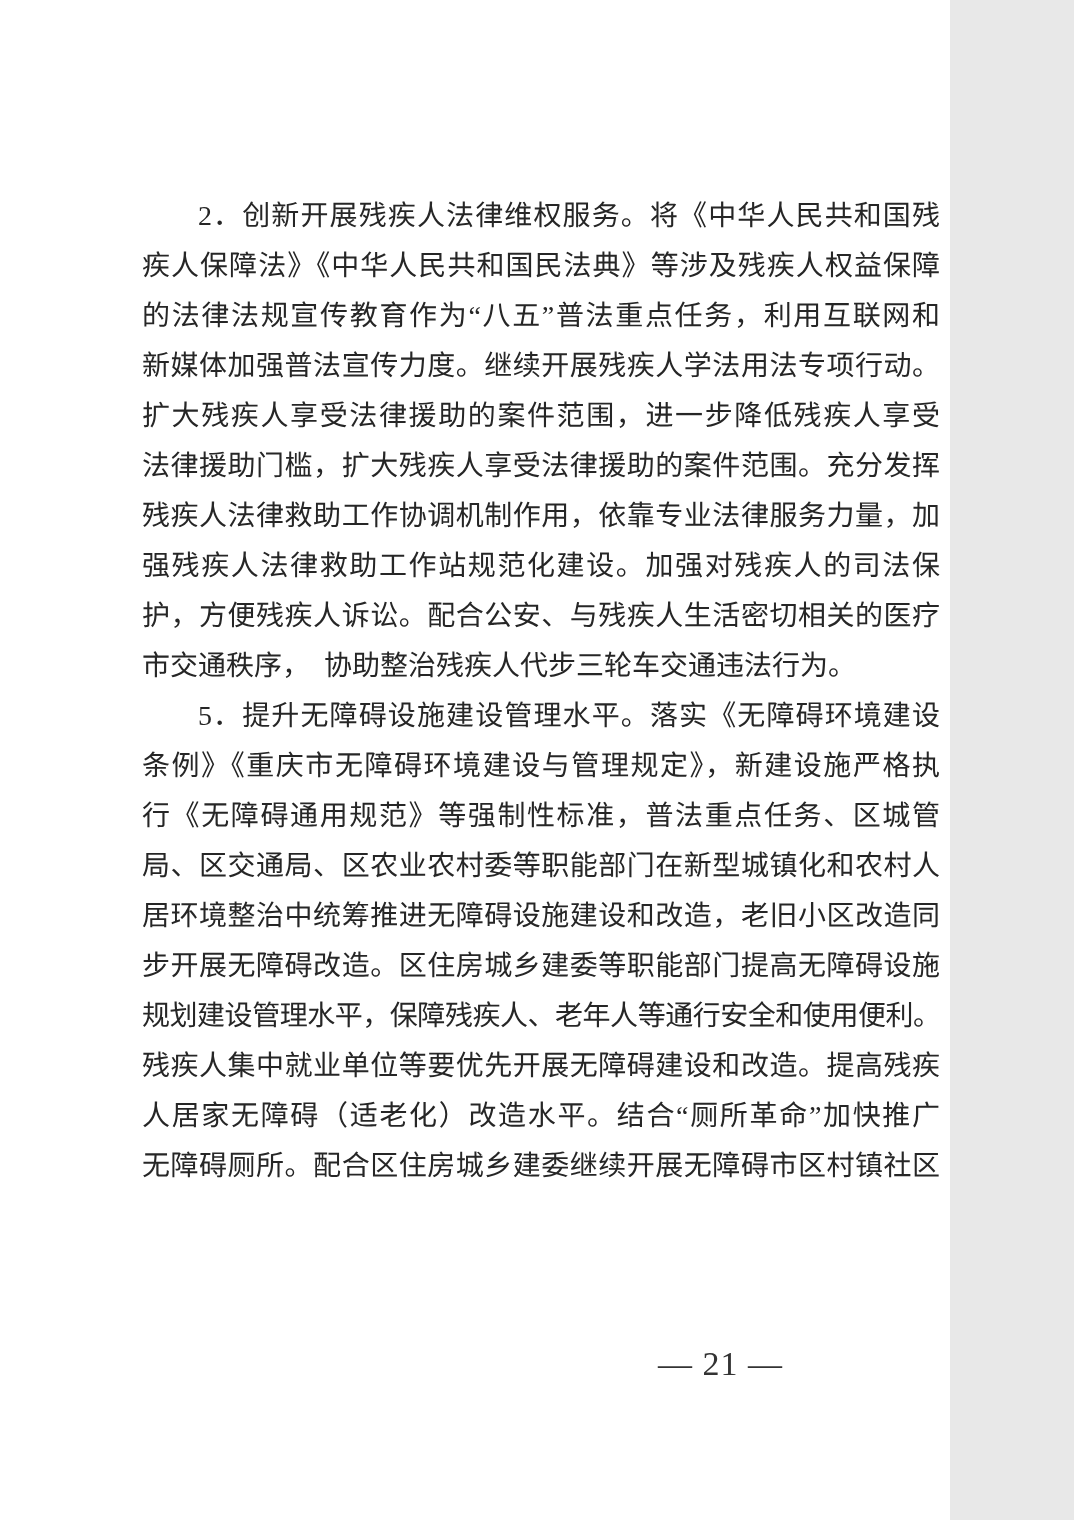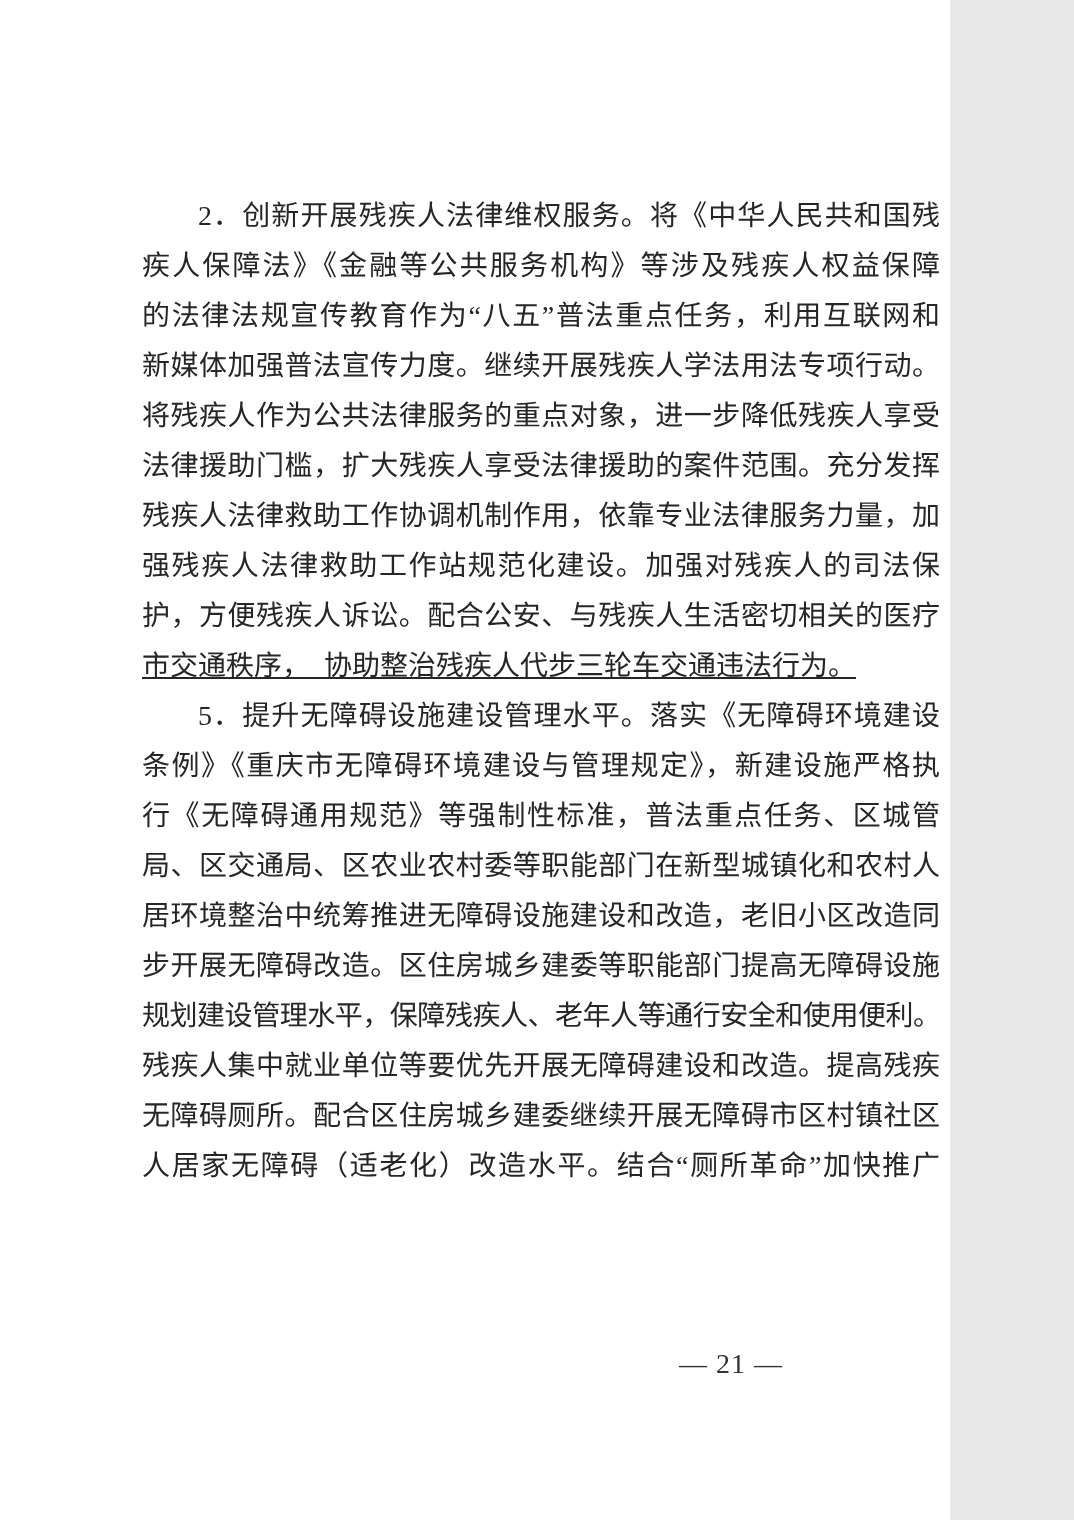--- a/index.html
+++ b/index.html
@@ -43,65 +43,64 @@
     text-align-last: justify;
     text-justify: inter-character;
     font-weight: 400;
   }
   .line.first-line {
     text-indent: 56px;
   }
   .line.no-justify {
     text-align: right;
     text-align-last: left;
-    text-decoration: underline;
   }
   .line.tight {
     letter-spacing: -1px;
   }
   .page-number {
     position: absolute;
     top: 1344px;
     right: 167px;
     height: 40px;
     line-height: 40px;
-    font-size: 28px;
+    font-size: 34px;
     color: var(--pagenum-color);
     text-align: right;
     letter-spacing: 1px;
   }
 </style>
 </head>
 <body>
 
 <div class="page">
   <main class="text-block">
 
     <section class="para">
       <p class="line first-line">2．创新开展残疾人法律维权服务。将《中华人民共和国残</p>
-      <p class="line">疾人保障法》《金融等公共服务机构》等涉及残疾人权益保障</p>
+      <p class="line">疾人保障法》《中华人民共和国民法典》等涉及残疾人权益保障</p>
       <p class="line">的法律法规宣传教育作为“八五”普法重点任务，利用互联网和</p>
       <p class="line">新媒体加强普法宣传力度。继续开展残疾人学法用法专项行动。</p>
-      <p class="line">将残疾人作为公共法律服务的重点对象，进一步降低残疾人享受</p>
+      <p class="line">扩大残疾人享受法律援助的案件范围，进一步降低残疾人享受</p>
       <p class="line">法律援助门槛，扩大残疾人享受法律援助的案件范围。充分发挥</p>
       <p class="line">残疾人法律救助工作协调机制作用，依靠专业法律服务力量，加</p>
       <p class="line">强残疾人法律救助工作站规范化建设。加强对残疾人的司法保</p>
       <p class="line">护，方便残疾人诉讼。配合公安、与残疾人生活密切相关的医疗</p>
       <p class="line no-justify">市交通秩序，　协助整治残疾人代步三轮车交通违法行为。</p>
     </section>
 
     <section class="para">
       <p class="line first-line">5．提升无障碍设施建设管理水平。落实《无障碍环境建设</p>
       <p class="line">条例》《重庆市无障碍环境建设与管理规定》，新建设施严格执</p>
       <p class="line">行《无障碍通用规范》等强制性标准，普法重点任务、区城管</p>
       <p class="line">局、区交通局、区农业农村委等职能部门在新型城镇化和农村人</p>
       <p class="line">居环境整治中统筹推进无障碍设施建设和改造，老旧小区改造同</p>
       <p class="line">步开展无障碍改造。区住房城乡建委等职能部门提高无障碍设施</p>
       <p class="line tight">规划建设管理水平，保障残疾人、老年人等通行安全和使用便利。</p>
       <p class="line">残疾人集中就业单位等要优先开展无障碍建设和改造。提高残疾</p>
+      <p class="line">人居家无障碍（适老化）改造水平。结合“厕所革命”加快推广</p>
       <p class="line">无障碍厕所。配合区住房城乡建委继续开展无障碍市区村镇社区</p>
-      <p class="line">人居家无障碍（适老化）改造水平。结合“厕所革命”加快推广</p>
     </section>
 
   </main>
 
   <footer class="page-number">— 21 —</footer>
 </div>
 
 </body></html>

